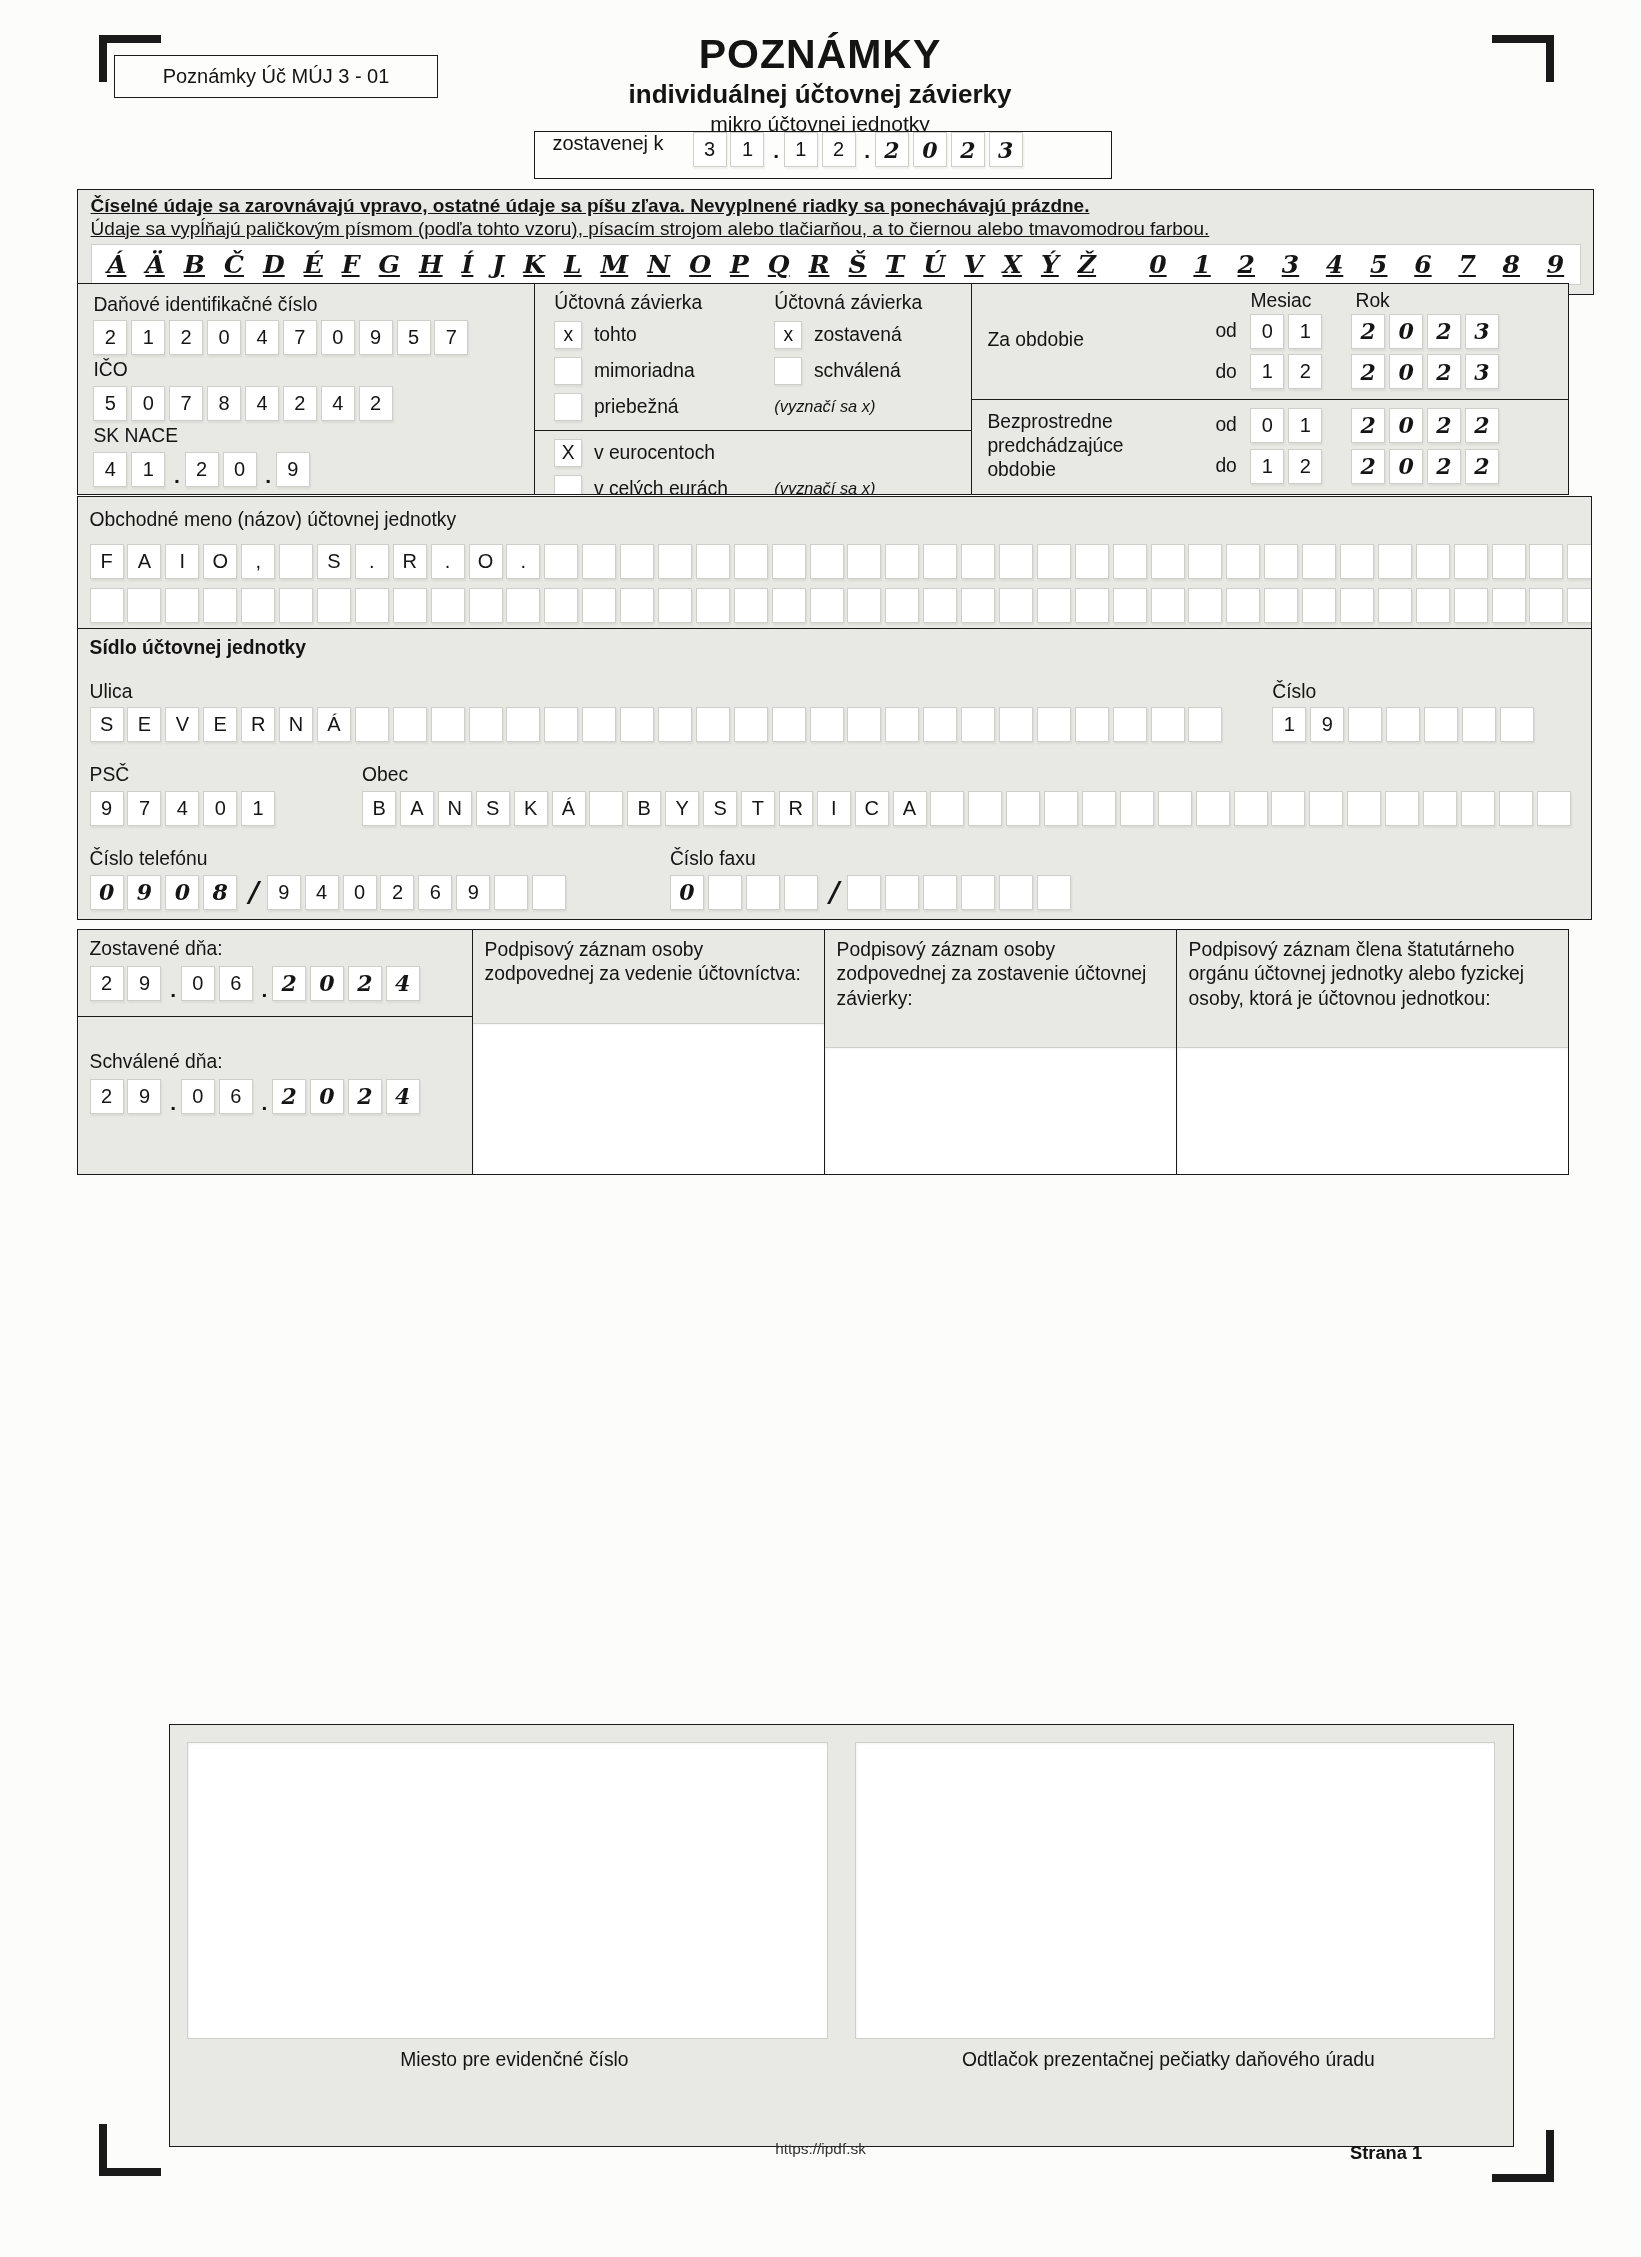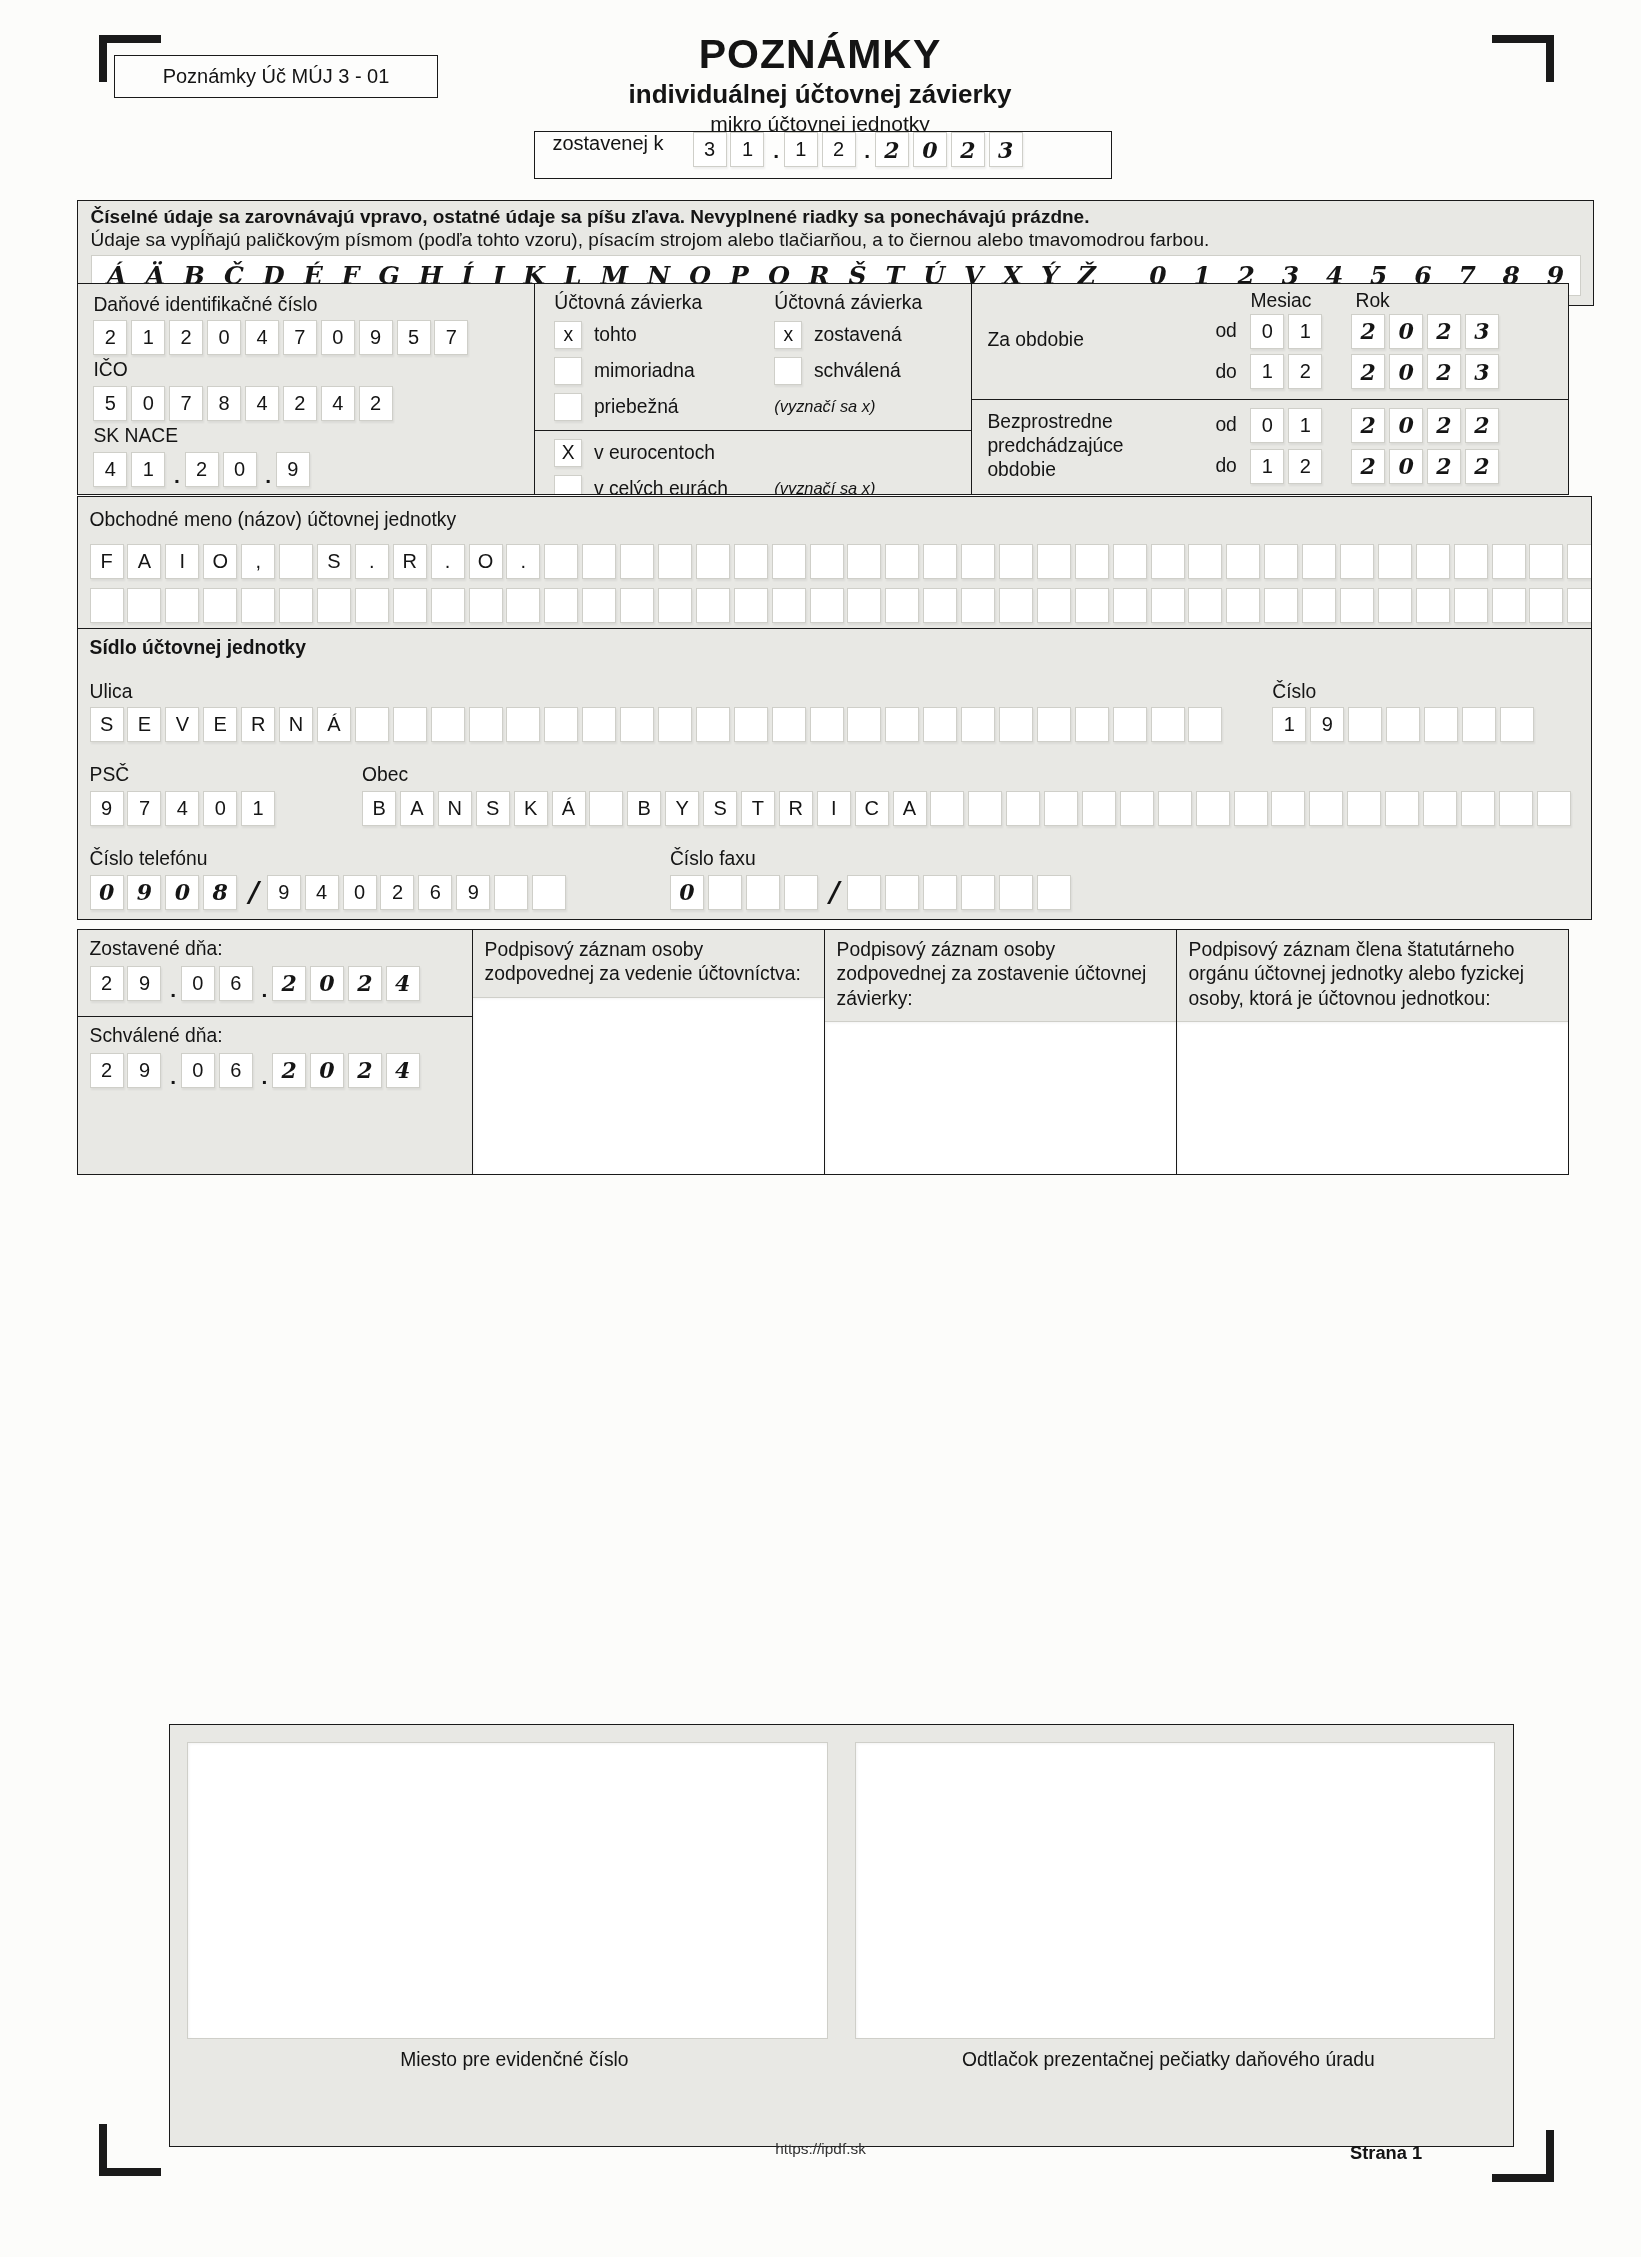--- a/index.html
+++ b/index.html
@@ -25,21 +25,21 @@
 
   
   .cells { display:inline-flex; }
   .cellrow { display:flex; align-items:center; }
   .cell { width:32px; height:33px; margin-right:3.9px; background:#fff; border:1px solid #cfcfc9; box-shadow:1px 1.9px 1.9px rgba(0,0,0,.06); display:inline-flex; align-items:center; justify-content:center; font-size:20px; color:#151515; flex:none; }
   .script .cell { font-family:"DejaVu Serif", serif; font-style:italic; font-weight:bold; font-size:22px; }
   .gsep { margin:0 4.8px; font-weight:bold; font-size:21px; position:relative; top:6.8px; }
   .gsep.big { font-family:"DejaVu Serif", serif; font-style:italic; font-size:28px; top:0; margin:0 7.7px; }
 
   
-  .instructions { position:absolute; left:77px; top:200px; width:1490px; height:94px; border:1.9px solid #1a1a1a; background:#e8e8e4; padding:4.8px 12.6px; overflow:hidden; }
+  .instructions { position:absolute; left:77px; top:189px; width:1490px; height:94px; border:1.9px solid #1a1a1a; background:#e8e8e4; padding:4.8px 12.6px; overflow:hidden;text-decoration:underline; }
   .instr-l1 { font-weight:bold; font-size:19px; line-height:1.2; }
   .instr-l2 { font-size:19px; line-height:1.2; }
   .sample-strip { margin-top:3.9px; background:#fff; border:1px solid #cfcfc9; height:39px; display:flex; align-items:center; padding:0 15.4px; font-family:"DejaVu Serif", serif; font-style:italic; font-weight:bold; font-size:25px; }
   .sample-strip .cell { width:auto; height:auto; margin:0; background:transparent; border:none; box-shadow:none; font:inherit; display:inline; }
   .sample-letters { flex:1; display:flex; justify-content:space-between; }
   .sample-digits { width:415px; margin-left:53px; display:flex; justify-content:space-between; }
 
   
   .main-box { position:absolute; left:77px; top:283px; width:1490px; height:210px; border:1.9px solid #1a1a1a; background:#e8e8e4; overflow:hidden; }
   .flabel { font-size:19.3px; margin:3.9px 0 4.8px; }
@@ -72,21 +72,21 @@
   
   .sidlo { position:absolute; left:77px; top:628px; width:1490px; height:278px; border:1.9px solid #1a1a1a; background:#e8e8e4; padding:5.8px 11.6px; overflow:hidden; }
   .stitle { font-size:19.3px; font-weight:bold; margin-top:1.9px; }
   .srow { display:flex; margin-top:18px; }
   .ml48 { margin-left:46px; }
   .ml86 { margin-left:83px; }
   .ml104 { margin-left:100px; }
 
   
   .podpisy { position:absolute; left:77px; top:929px; width:1490px; height:244px; border:1.9px solid #1a1a1a; background:#e8e8e4; display:flex; overflow:hidden; }
-  .pcol { display:flex; flex-direction:column; }
+  .pcol { display:flex; flex-direction:column;gap:26px; }
   .pcol1 { width:394px; border-right:1.9px solid #1a1a1a; }
   .pcol2, .pcol3 { width:351px; border-right:1.9px solid #1a1a1a; }
   .pcol4 { flex:1; }
   .p1half { padding:3.9px 11.6px 7.7px; }
   .p1half.first { border-bottom:1.9px solid #1a1a1a; padding-bottom:15.4px; }
   .p1half .cellrow { margin-top:5.8px; }
   .plbl { padding:7.7px 11.6px 9.7px; font-size:19.3px; line-height:1.28; }
   .sig-area { flex:1; background:#fff; border-top:1px solid #cfcfc9; box-shadow:inset 1px 1px 2.9px rgba(0,0,0,.05); }
 
   

